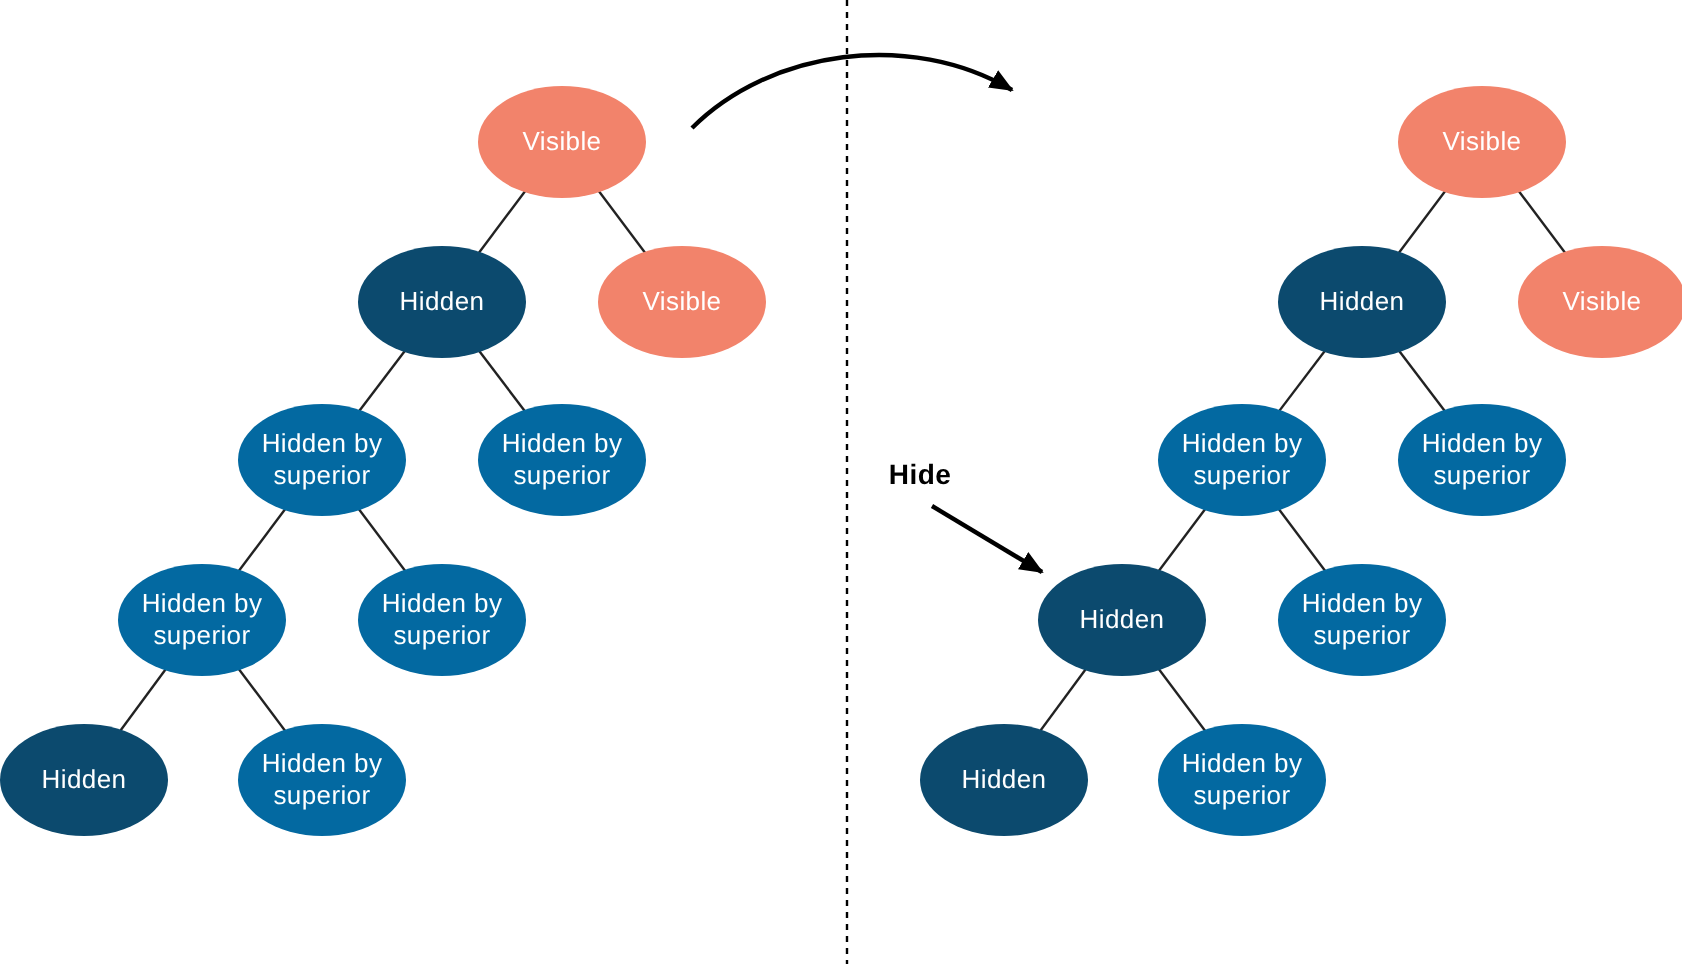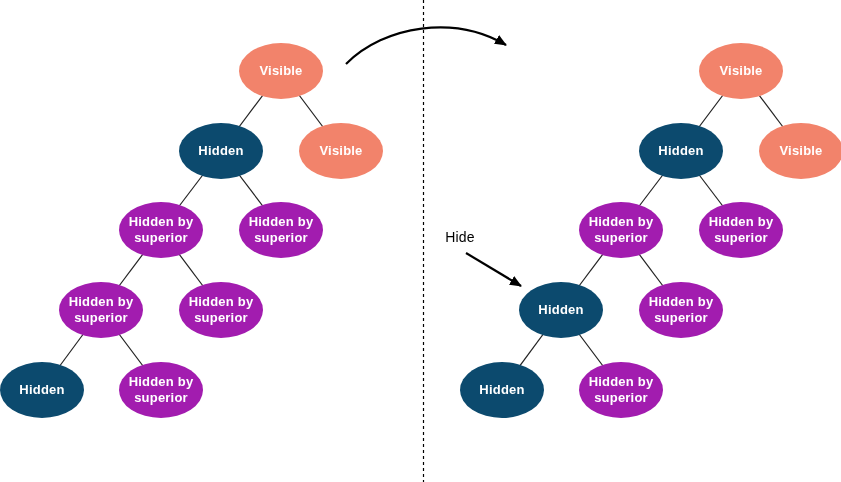--- a/index.html
+++ b/index.html
@@ -26,39 +26,39 @@
     position: absolute;
     width: 84px;
     height: 56px;
     border-radius: 50%;
     display: flex;
     align-items: center;
     justify-content: center;
     text-align: center;
     color: #ffffff;
     font-size: 13px;
-    font-weight: 700;
+    font-weight: 400;
     letter-spacing: 0.2px;
     line-height: 1.25;
   }
   .node .node-label {
     display: block;
     max-width: 76px;
   }
   .node.v { background: #F2836B; }
   .node.h { background: #0c4a6e; }
-  .node.b { background: #a21caf; }
+  .node.b { background: #0369a1; }
   .hide-label {
     position: absolute;
     left: 430px;
     top: 229px;
     width: 60px;
     text-align: center;
     font-size: 14px;
-    font-weight: 400;
+    font-weight: 700;
     letter-spacing: 0.2px;
     color: #000000;
   }
 </style>
 </head>
 <body>
 
 <div class="canvas">
 
   <svg class="edges-svg" viewBox="0 0 841 482">

